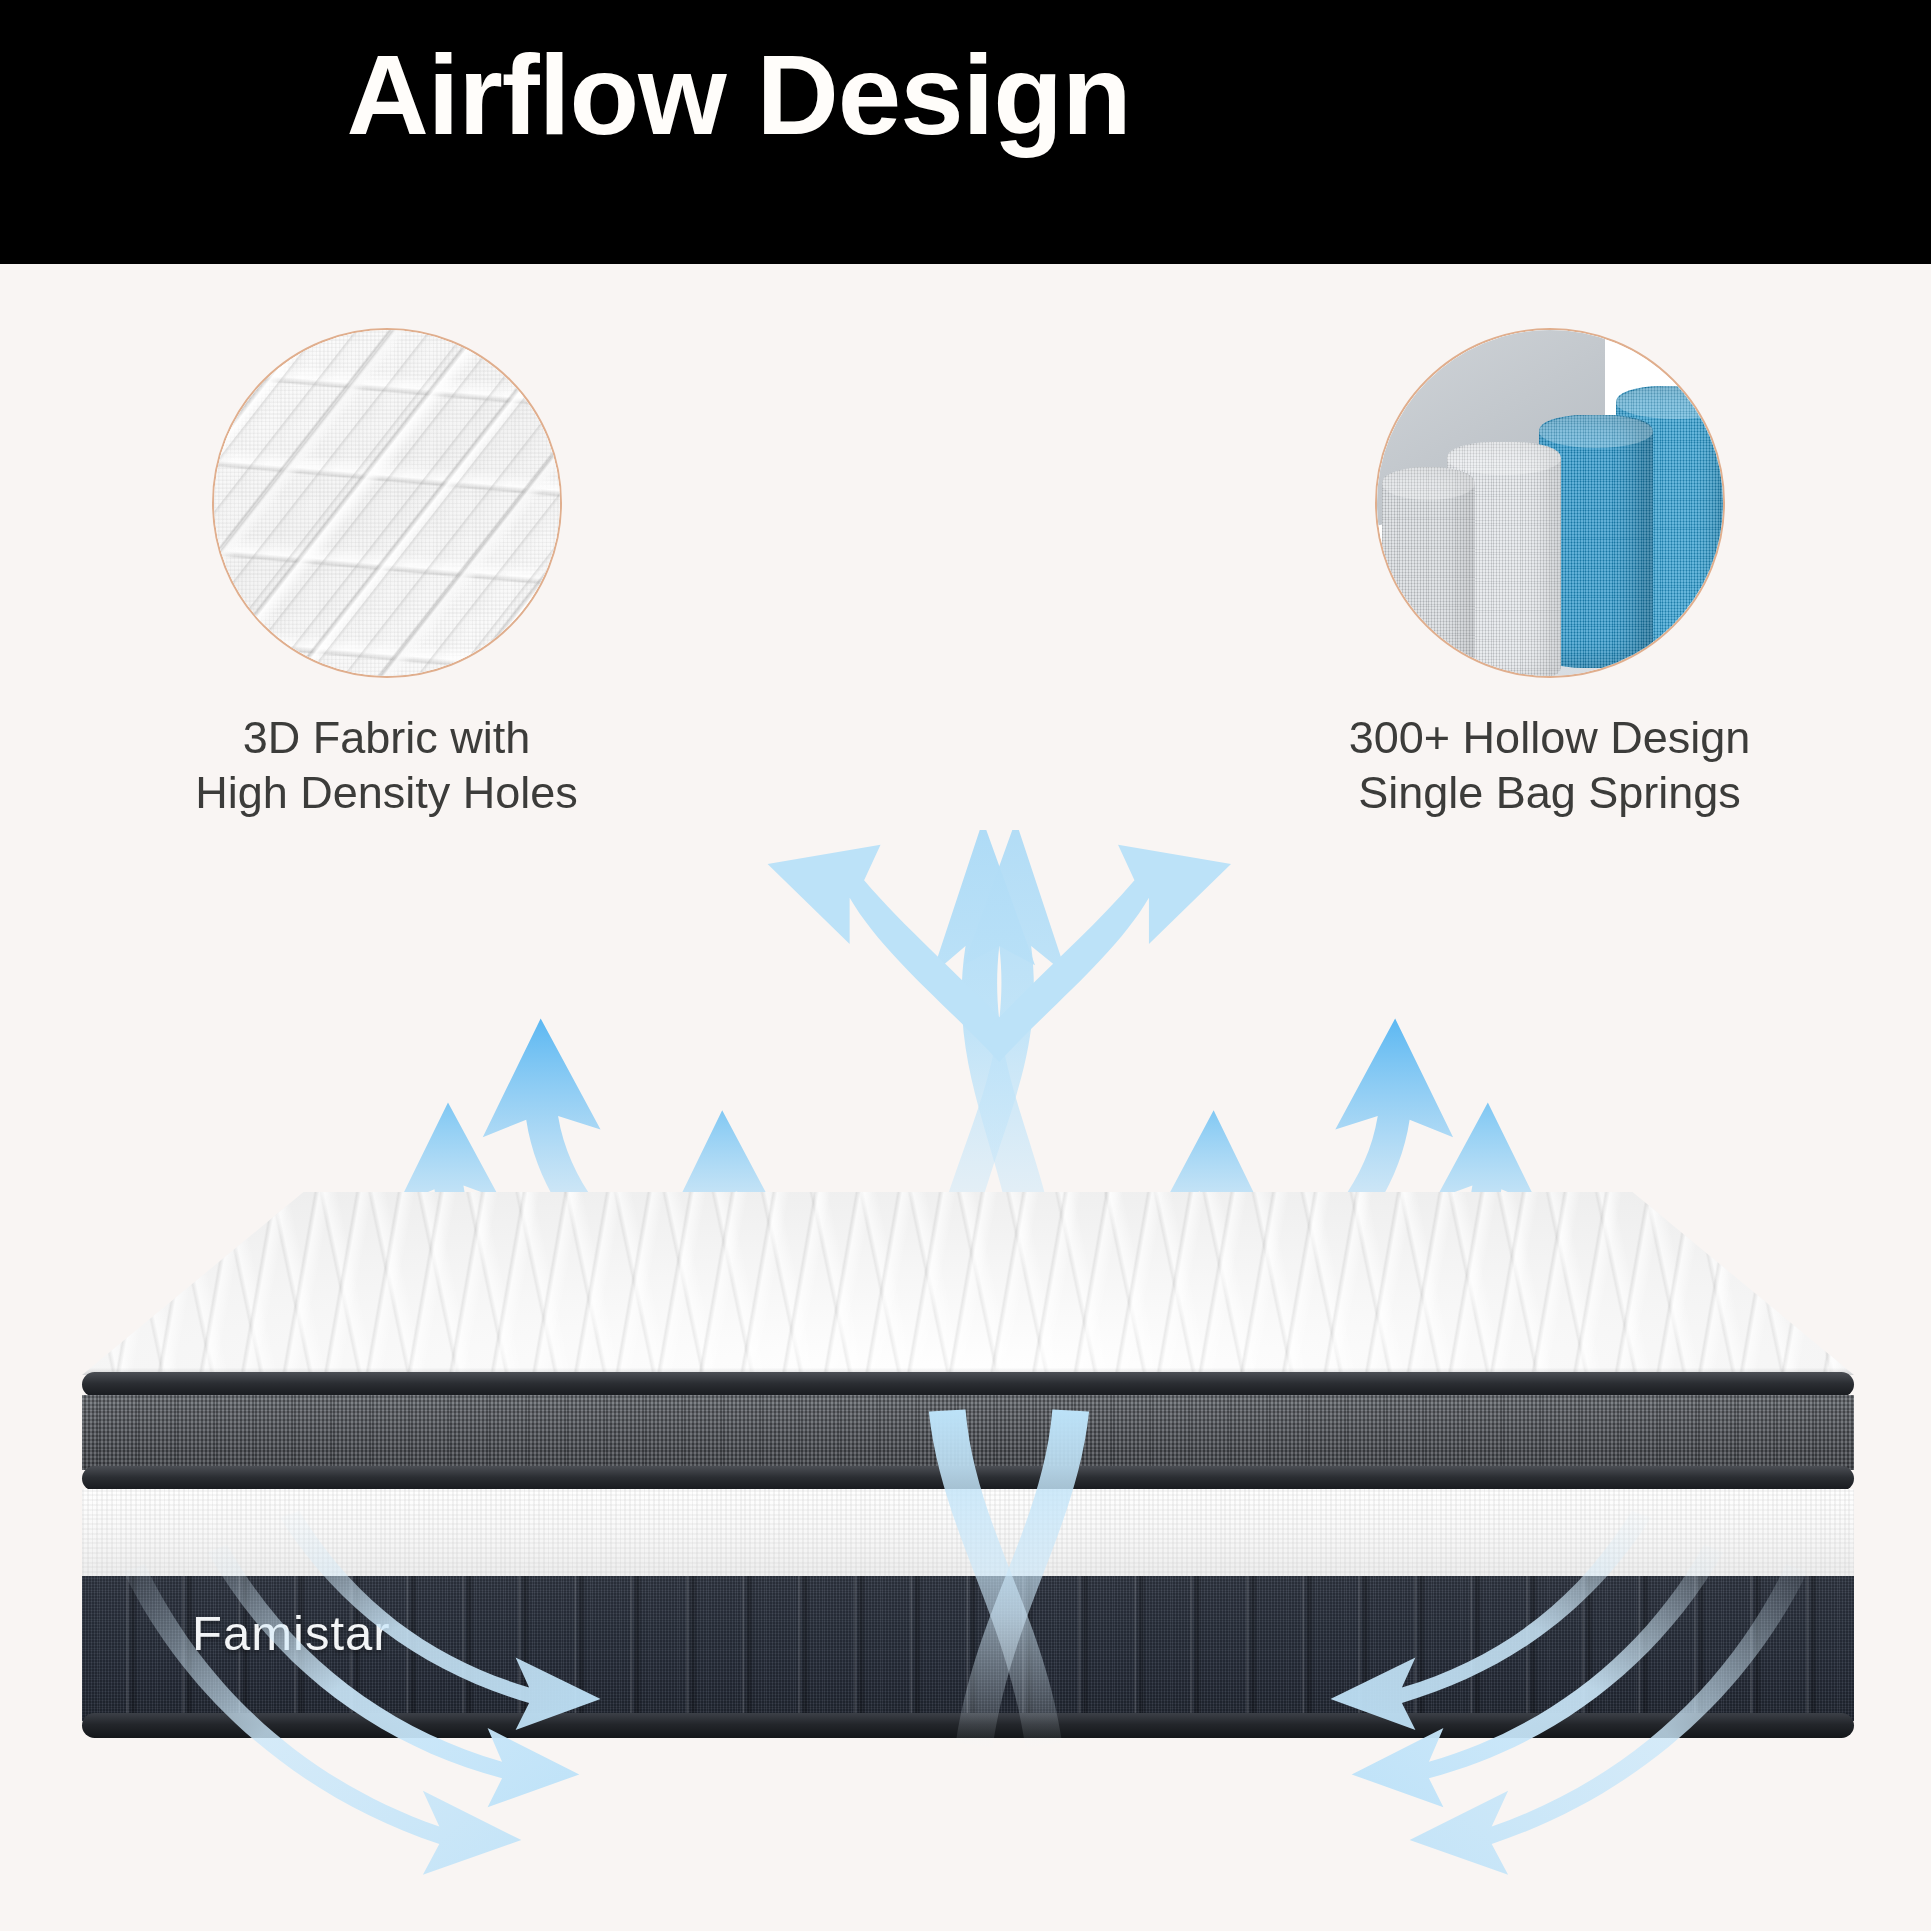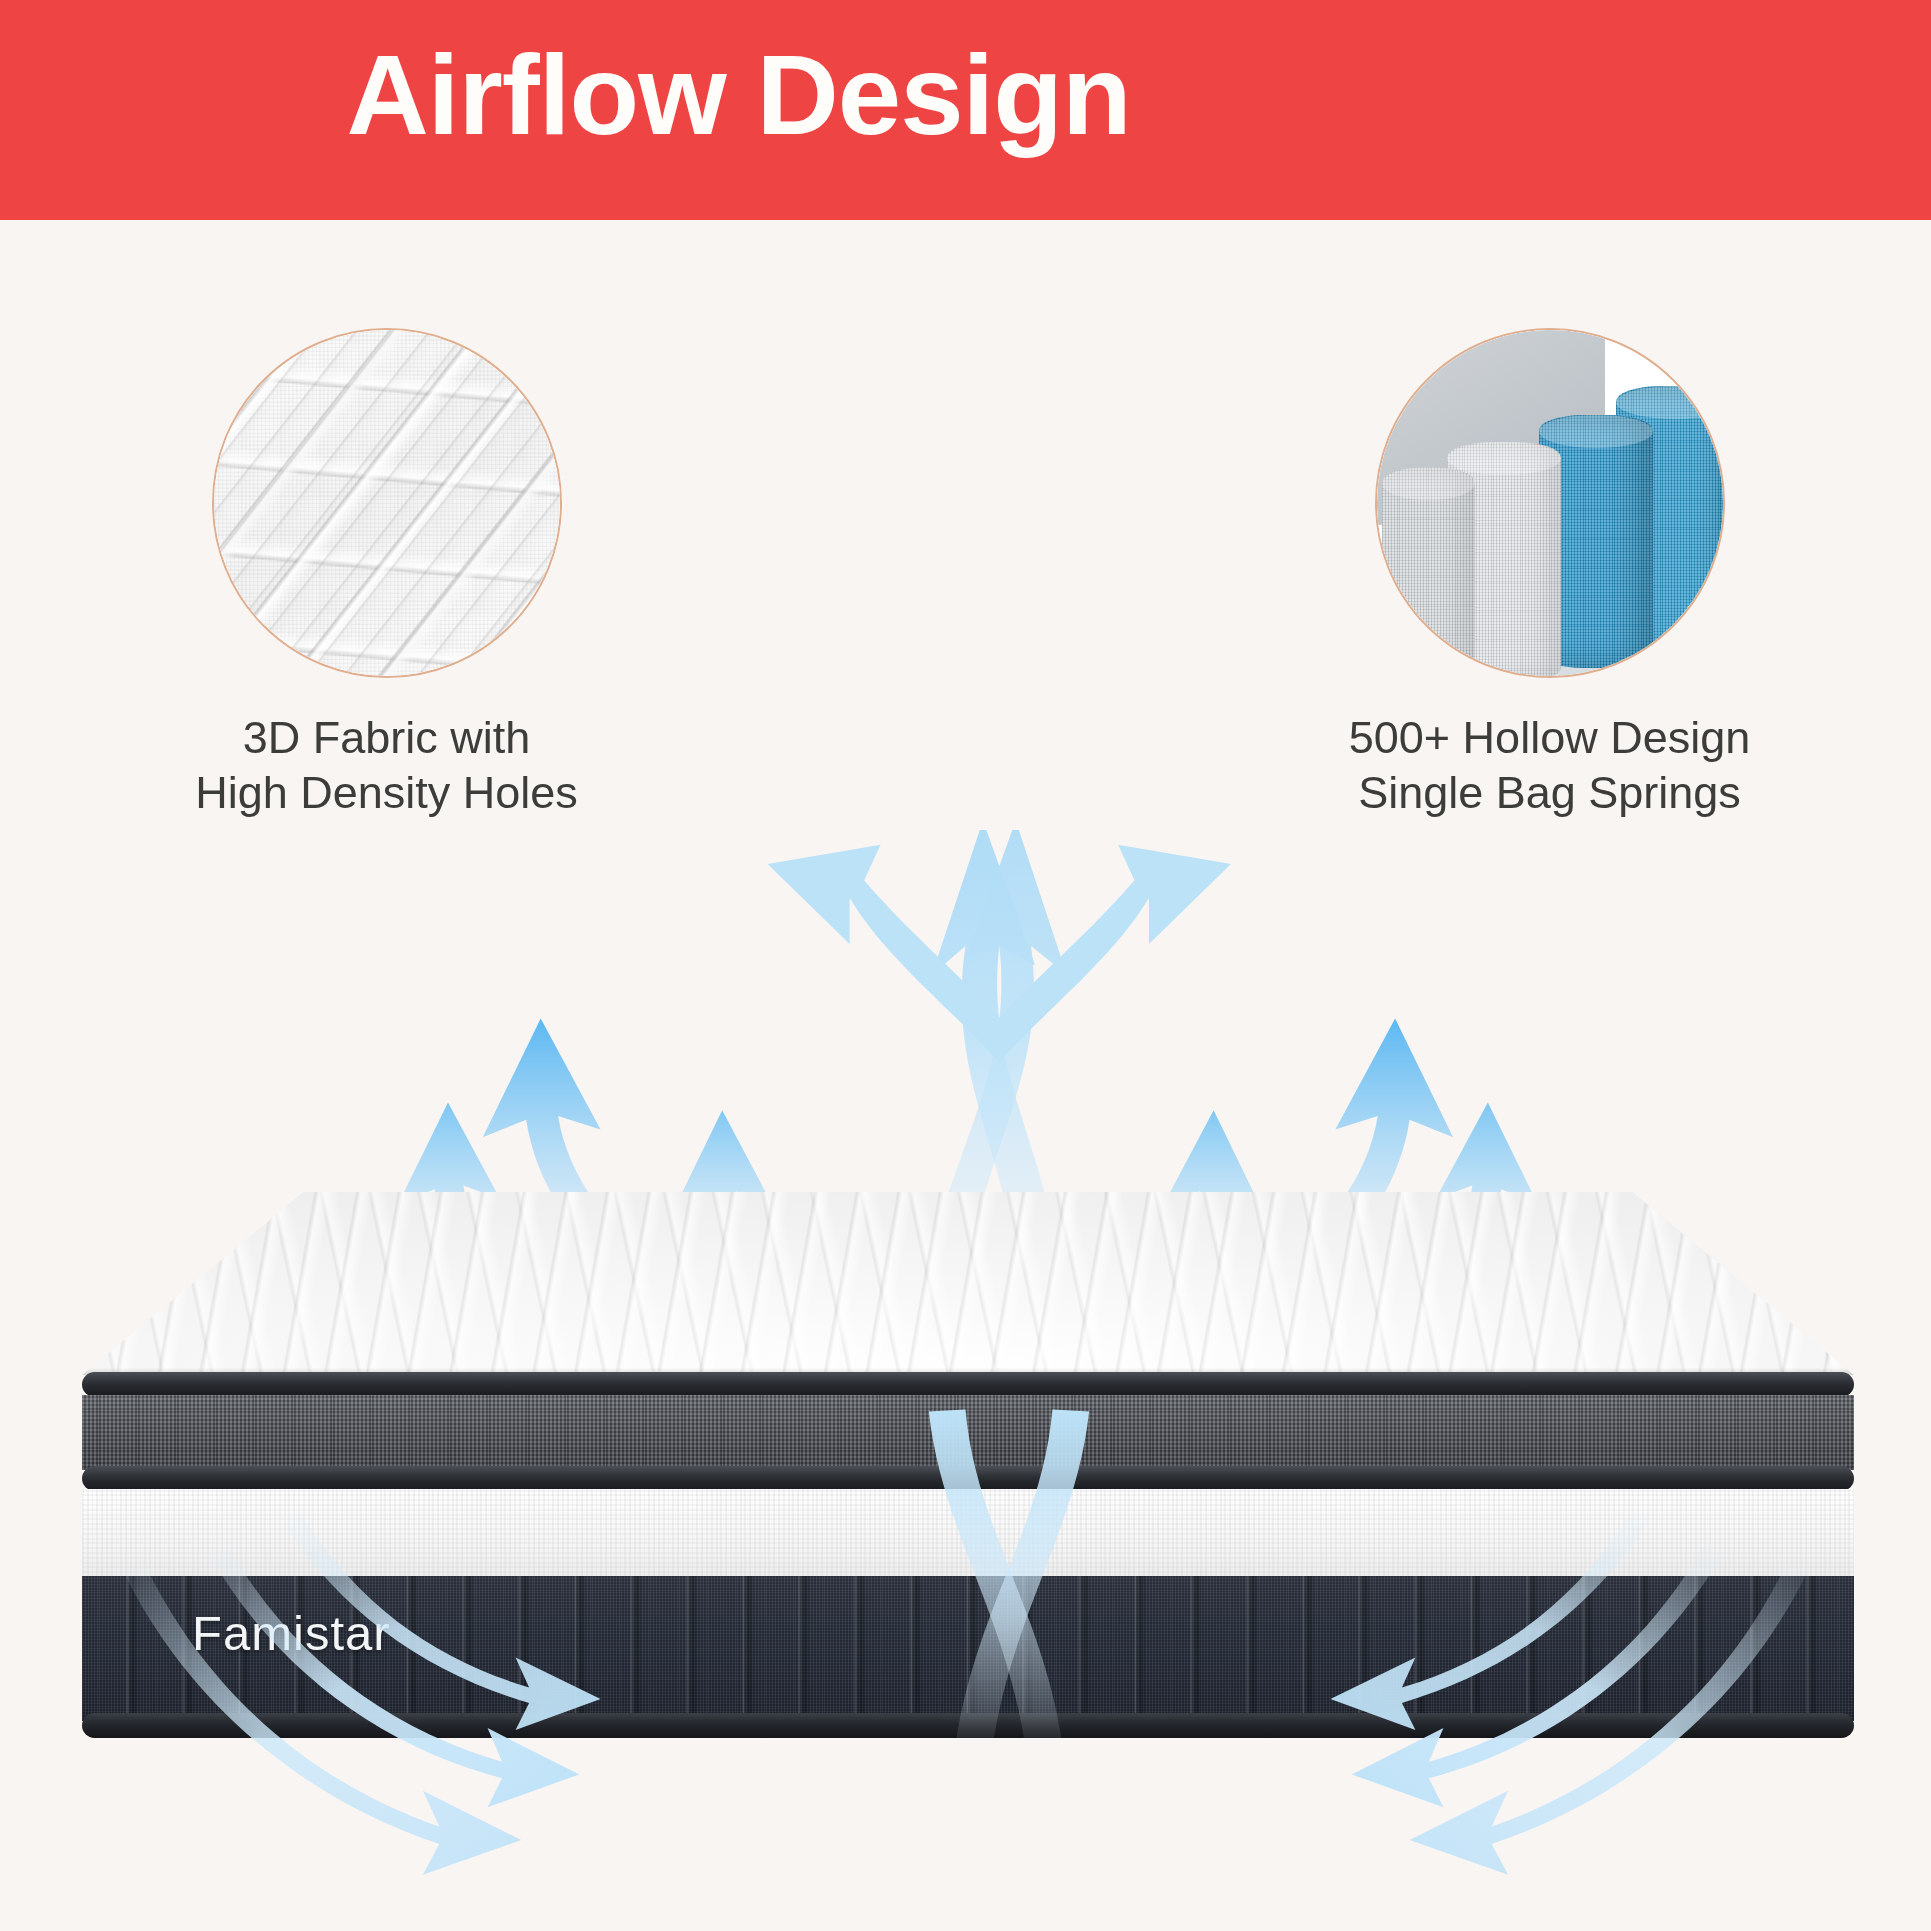--- a/index.html
+++ b/index.html
@@ -14,22 +14,22 @@
     background: #F9F5F3;
     overflow: hidden;
     font-family: "Liberation Sans", sans-serif;
   }
 
   
   #header-banner {
     position: absolute;
     left: 0; top: 0;
     width: 1931px;
-    height: 220px;
-    background: #ef4444;
+    height: 264px;
+    background: #000000;
   }
   #header-title {
     position: absolute;
     left: 0; top: 27px;
     width: 1477px;
     text-align: center;
     color: #FFFDFA;
     font-size: 114px;
     font-weight: bold;
     letter-spacing: -1px;
@@ -306,21 +306,21 @@
     <div class="feature-item f3">
       <div class="feature-circle">
         <div class="fab-springs">
           <div class="spr-wall"></div>
           <div class="coil blue2"></div>
           <div class="coil blue1"></div>
           <div class="coil white2"></div>
           <div class="coil white1"></div>
         </div>
       </div>
-      <div class="feature-caption">500+ Hollow Design
+      <div class="feature-caption">300+ Hollow Design
 Single Bag Springs</div>
     </div>
 
   </div>
 
   <div id="stage">
 
     <svg id="airflow-svg" viewBox="0 0 2000 1140">
       <defs>
         <linearGradient id="gUp" x1="0" y1="1" x2="0" y2="0">

